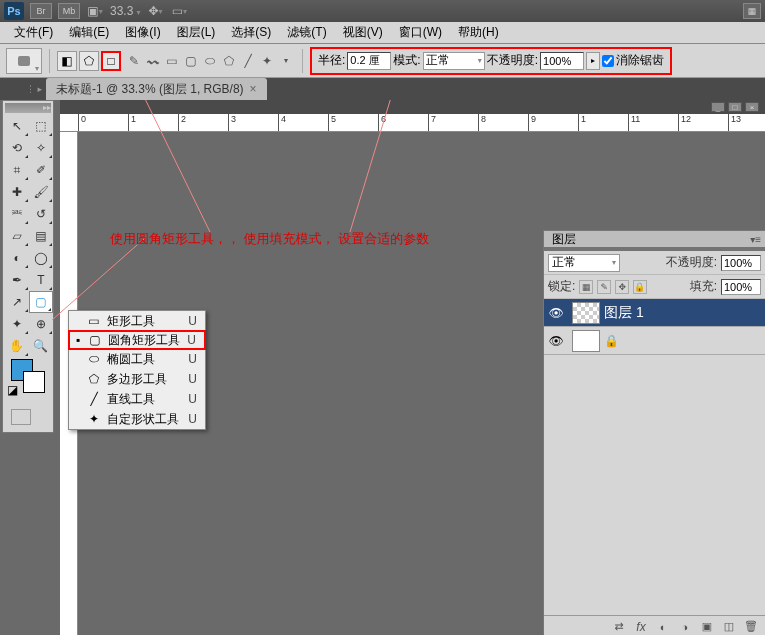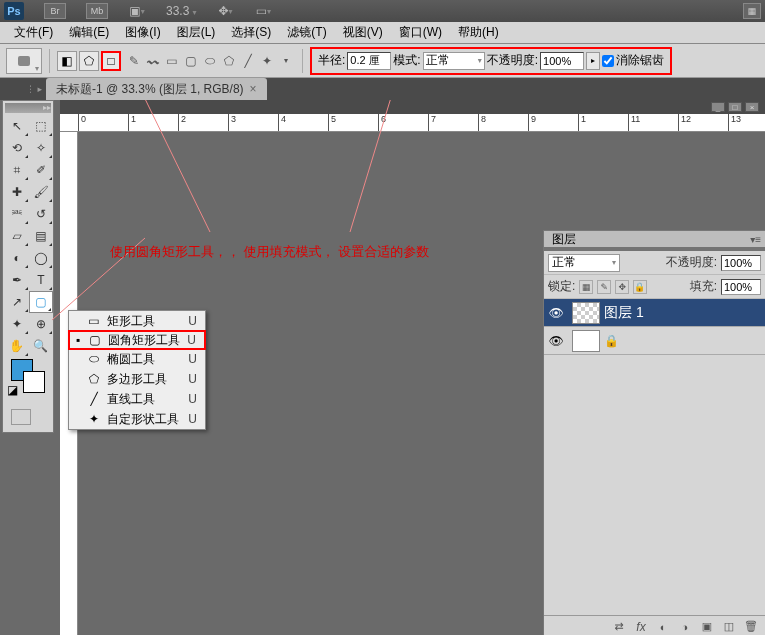--- a/index.html
+++ b/index.html
@@ -1,17 +1,17 @@
 <!DOCTYPE html>
 <html><head>
 <meta charset="utf-8">
 <style>
 * { margin: 0; padding: 0; box-sizing: border-box; font-family: "SimSun", Arial, sans-serif; font-size: 12px; }
 body { background: #6a6a6a; width: 765px; height: 635px; overflow: hidden; position: relative; }
-.titlebar { height: 22px; background: linear-gradient(#5c5c5c,#4a4a4a); display: flex; align-items: center; padding: 0 4px; gap: 20px; }
+.titlebar { height: 22px; background: linear-gradient(#5c5c5c,#4a4a4a); display: flex; align-items: center; padding: 0 4px; gap: 6px; }
 .ps-logo { width: 20px; height: 18px; background: #1a3d5c; color: #7fc5ff; font-weight: bold; font-size: 11px; display: flex; align-items: center; justify-content: center; border-radius: 2px; }
 .tb-box { width: 22px; height: 16px; border: 1px solid #888; background: #666; display: flex; align-items: center; justify-content: center; color: #ccc; font-size: 9px; }
 .tb-icon { width: 18px; height: 14px; display: flex; align-items: center; justify-content: center; color: #bbb; }
 .tb-zoom { color: #bbb; font-size: 11px; }
 .dd { color: #888; font-size: 8px; }
 .menubar { height: 22px; background: #d6d6d6; display: flex; align-items: center; padding: 0 6px; gap: 0; border-bottom: 1px solid #888; }
 .menu-item { padding: 3px 8px; color: #000; cursor: default; }
 .optbar { height: 34px; background: #d6d6d6; display: flex; align-items: center; padding: 2px 6px; gap: 4px; border-bottom: 1px solid #999; position: relative; }
 .opt-preset { width: 36px; height: 26px; border: 1px solid #999; background: #e8e8e8; display: flex; align-items: center; justify-content: center; position: relative; }
 .opt-preset .sw { width: 12px; height: 10px; background: #888; border-radius: 2px; }
@@ -268,21 +268,21 @@
         <span class="flyout-lbl">自定形状工具</span>
         <span class="flyout-key">U</span>
       </div>
     </div>
 
   <svg class="line-svg" width="765" height="535">
     <line x1="52" y1="220" x2="145" y2="138" stroke="#e88" stroke-width="1"></line>
     <line x1="130" y1="-32" x2="210" y2="132" stroke="#e88" stroke-width="1"></line>
     <line x1="400" y1="-32" x2="350" y2="132" stroke="#e88" stroke-width="1"></line>
   </svg>
-  <div class="annot" style="top:143px; left:110px">使用圆角矩形工具，， 使用填充模式， 设置合适的参数</div>
+  <div class="annot" style="top:130px; left:110px">使用圆角矩形工具，， 使用填充模式， 设置合适的参数</div>
 
   <div class="layers-panel">
     <div class="lp-tab">
       <span>图层</span>
       <span class="lp-menu">▾≡</span>
     </div>
     <div class="lp-row">
       <div class="lp-sel">
           <span>正常</span>
           <span class="dd">▾</span>

